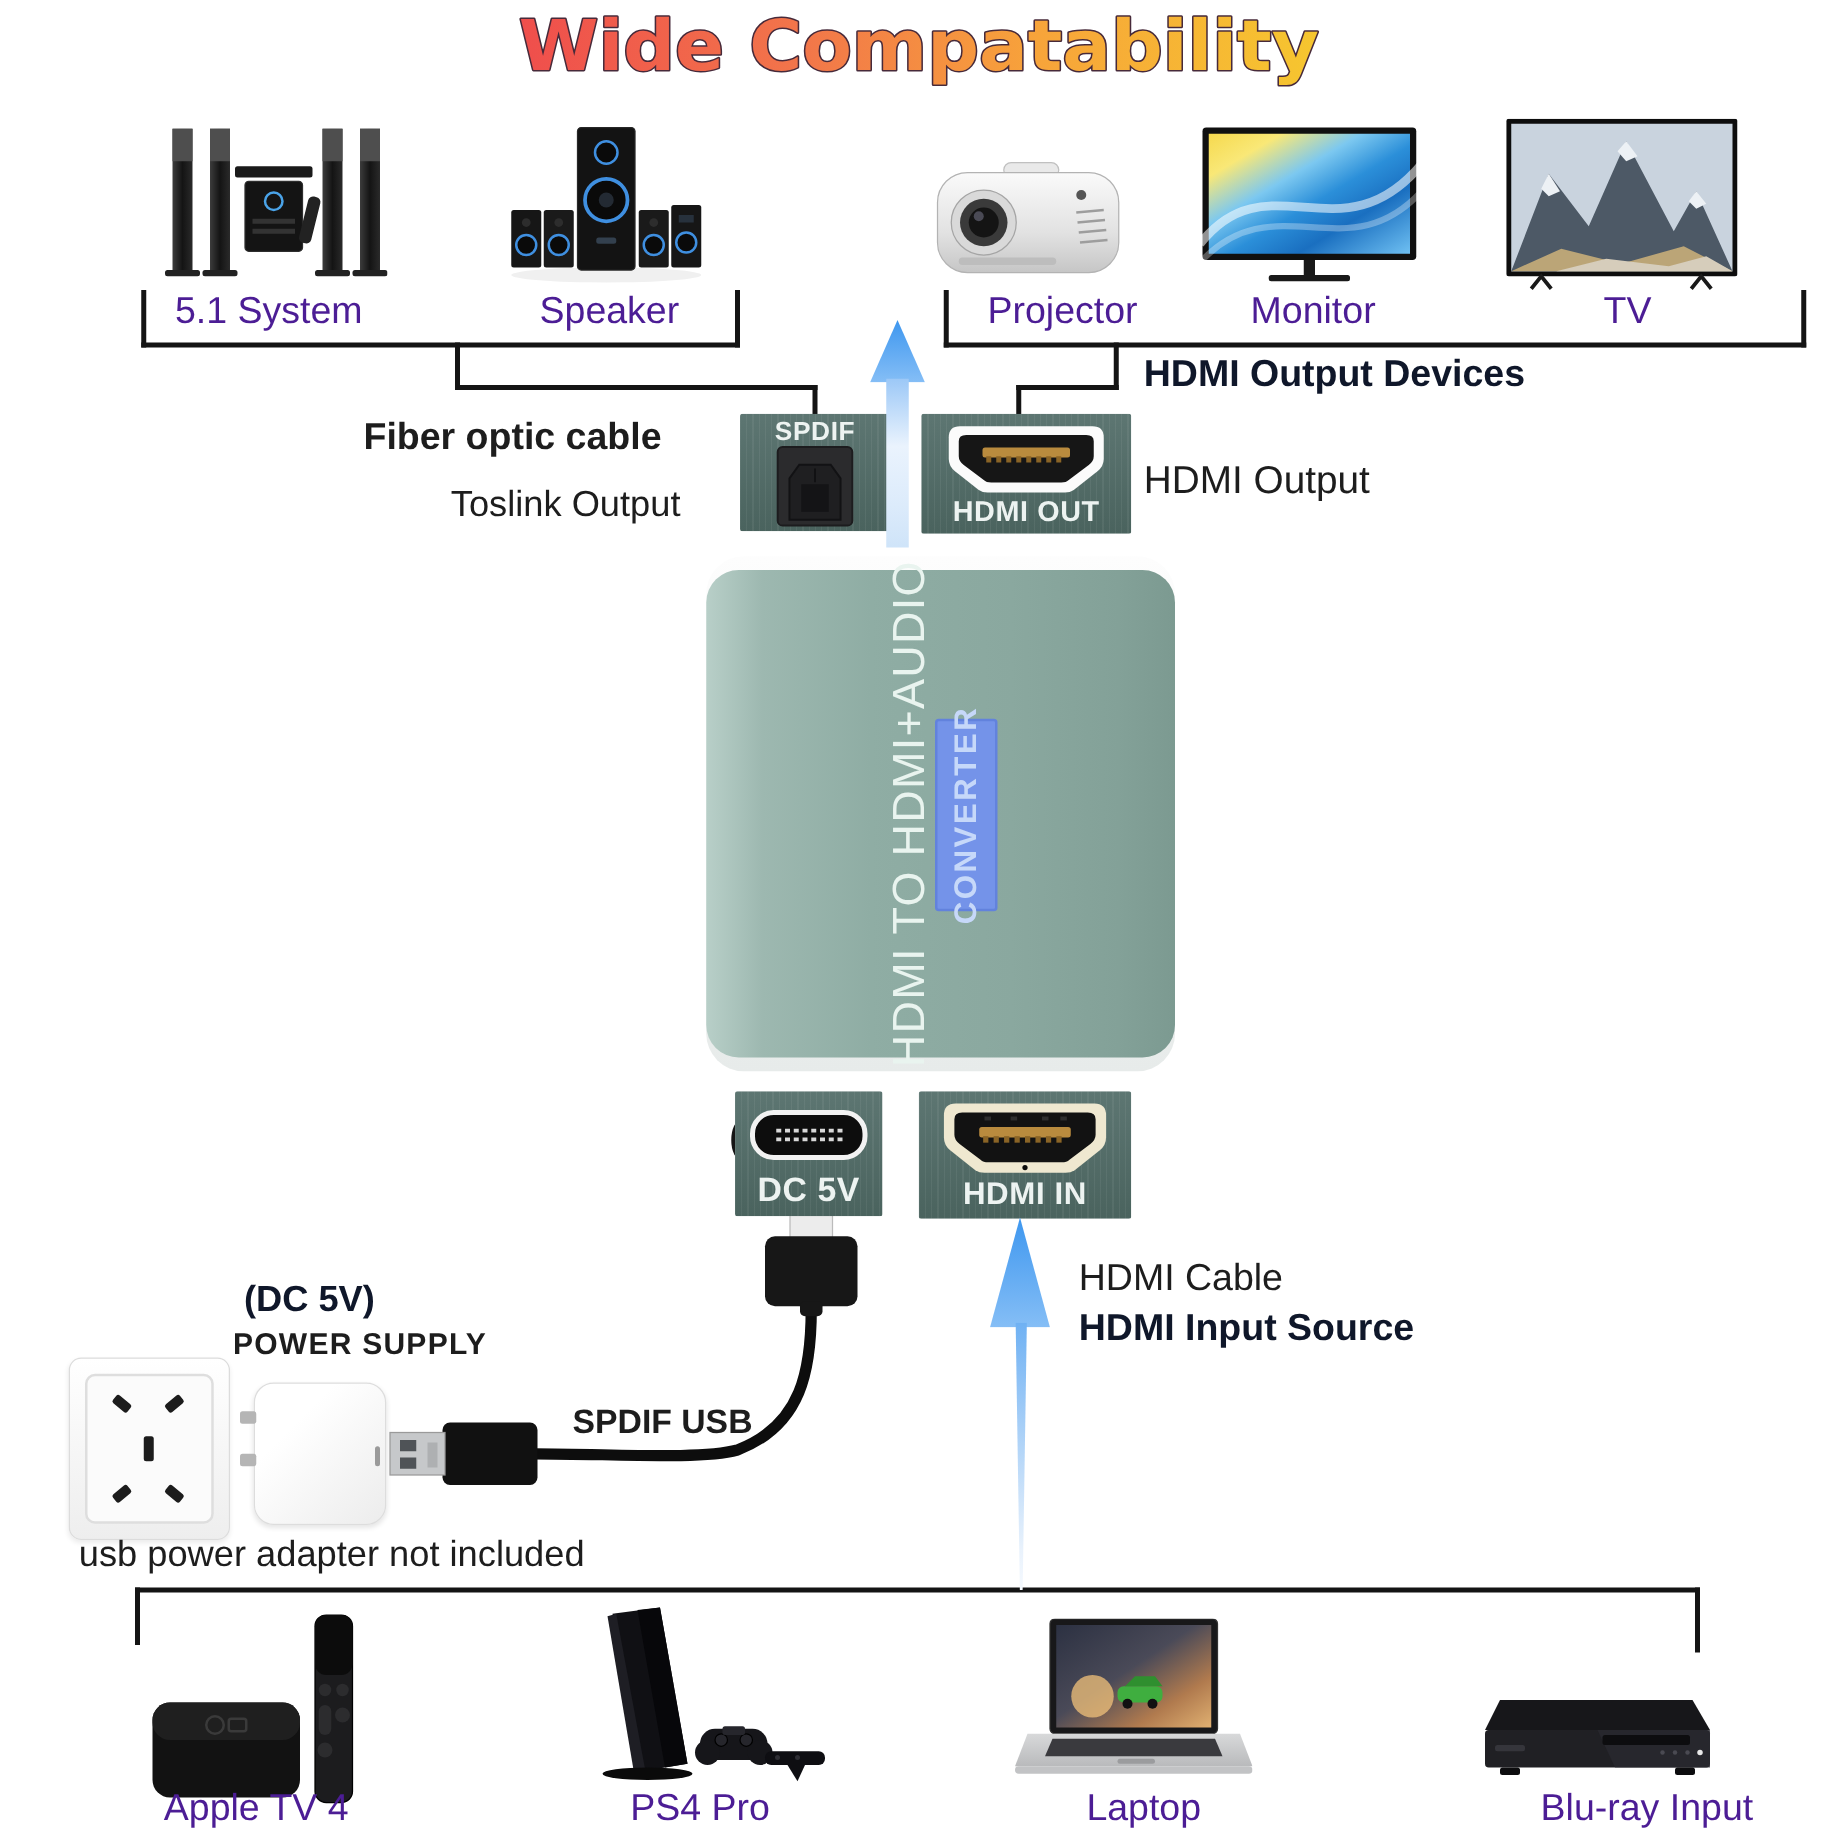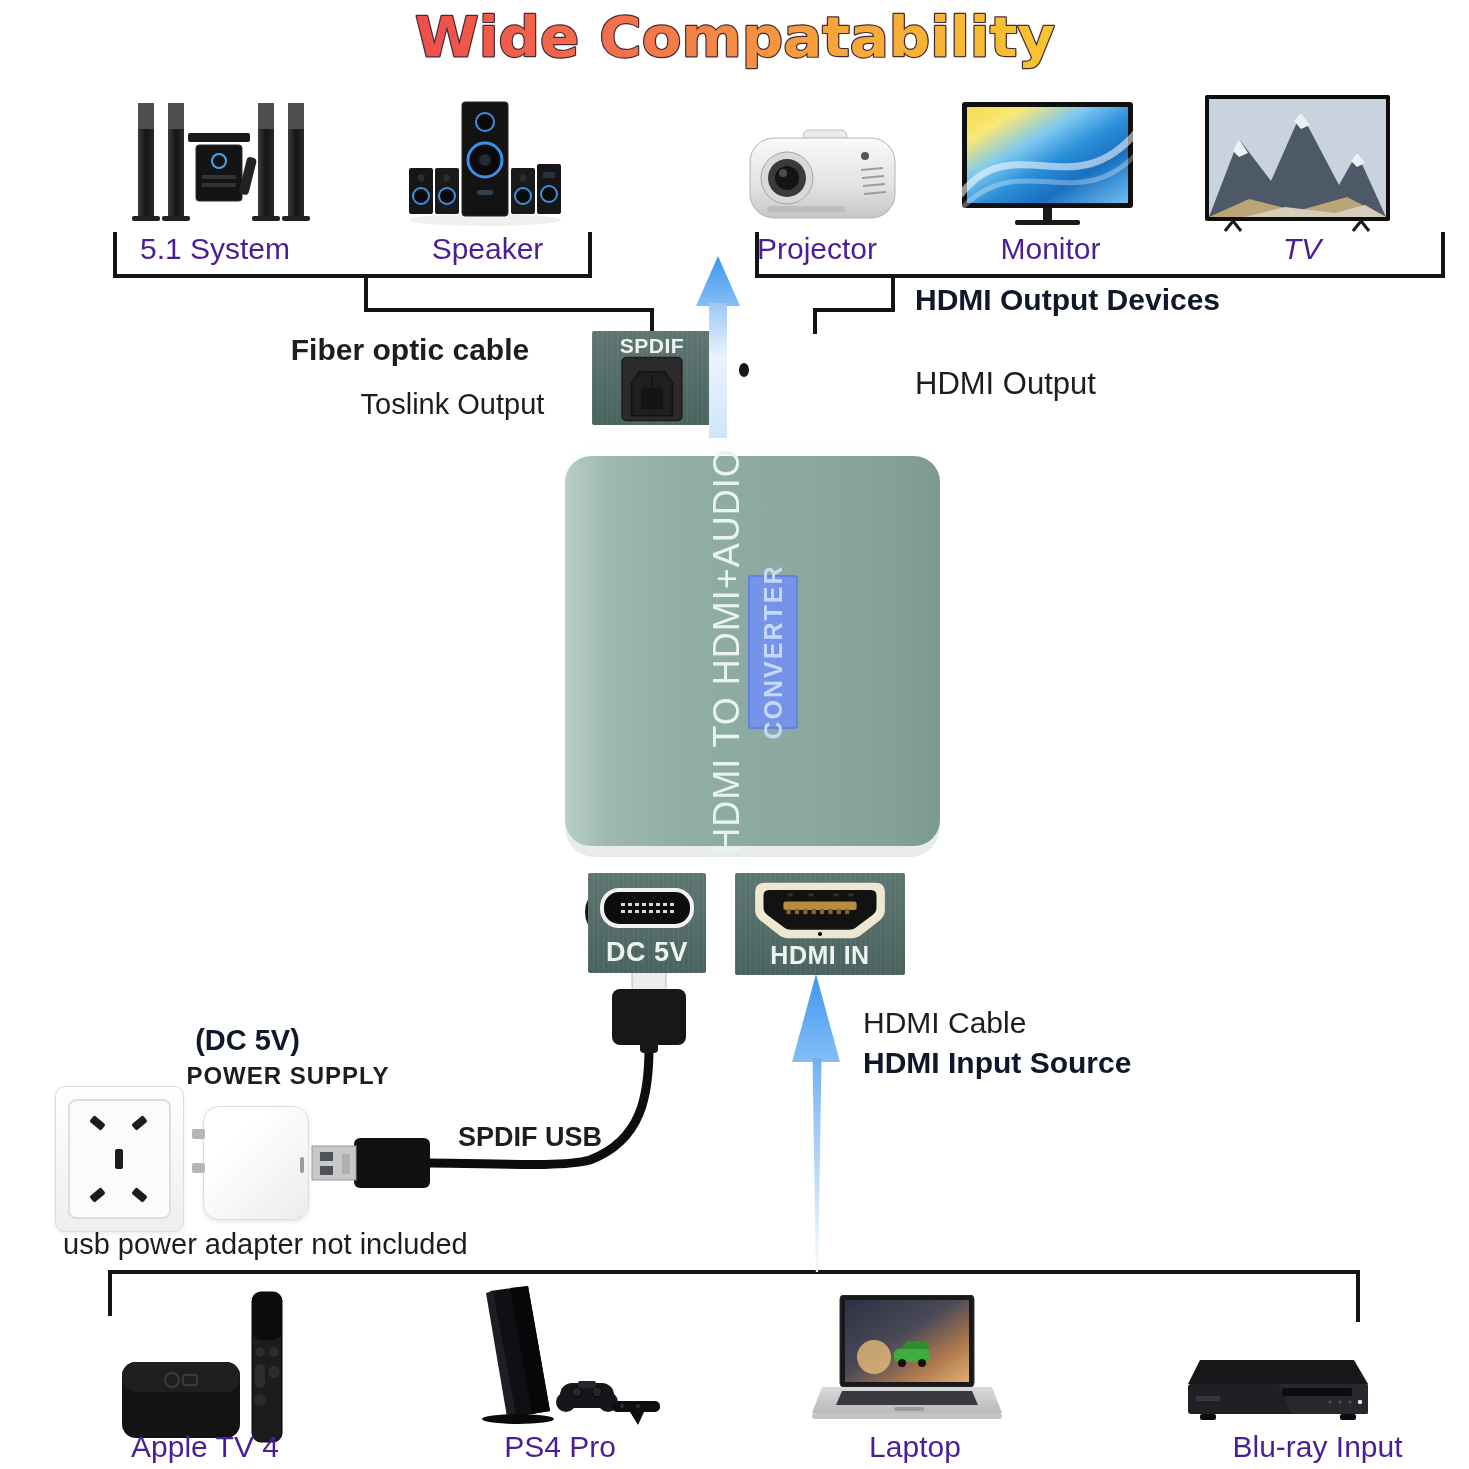--- a/index.html
+++ b/index.html
@@ -166,23 +166,23 @@
     <polygon points="28,56 34,44 43,58 34,62" fill="#edf1f5"></polygon>
     <polygon points="146,66 152,58 160,68 152,72" fill="#edf1f5"></polygon>
     <polygon points="4,122 44,104 92,116 142,102 181,122" fill="#bba577"></polygon>
     <polygon points="40,122 80,112 130,118 160,110 181,122 4,122" fill="#d6cdbb"></polygon>
     <path d="M20,136 L28,126 L36,136" stroke="#1a1a1a" stroke-width="3" fill="none"></path>
     <path d="M148,136 L156,126 L164,136" stroke="#1a1a1a" stroke-width="3" fill="none"></path>
   </svg>
 
   <div class="lbl-blue" style="left:125px;top:232px;width:180px;">5.1 System</div>
   <div class="lbl-blue" style="left:400px;top:232px;width:175px;">Speaker</div>
-  <div class="lbl-blue" style="left:732px;top:232px;width:170px;">Projector</div>
+  <div class="lbl-blue" style="left:765px;top:232px;width:170px;">Projector</div>
   <div class="lbl-blue" style="left:958px;top:232px;width:185px;">Monitor</div>
-  <div class="lbl-blue" style="left:1212px;top:232px;width:180px;font-style:italic;">TV</div>
+  <div class="lbl-blue" style="left:1212px;top:232px;width:180px;">TV</div>
 
   <div class="ln" style="left:113px;top:232px;width:4px;height:46px;"></div>
   <div class="ln" style="left:113px;top:274px;width:479px;height:4px;"></div>
   <div class="ln" style="left:588px;top:232px;width:4px;height:46px;"></div>
   <div class="ln" style="left:364px;top:274px;width:4px;height:38px;"></div>
   <div class="ln" style="left:364px;top:308px;width:290px;height:4px;"></div>
   <div class="ln" style="left:650px;top:308px;width:4px;height:26px;"></div>
 
   <div class="ln" style="left:755px;top:232px;width:4px;height:46px;"></div>
   <div class="ln" style="left:755px;top:274px;width:690px;height:4px;"></div>
@@ -202,20 +202,38 @@
   <div class="panel" style="left:592px;top:331px;width:120px;height:94px;">
     <div class="plabel" style="top:3px;font-size:21px;">SPDIF</div>
     <svg style="position:absolute;left:25px;top:25px;" width="70" height="66" viewBox="0 0 80 84">
       <rect x="2" y="2" width="76" height="80" rx="5" fill="#2b2b2d" stroke="#1c1c1e" stroke-width="2"></rect>
       <path d="M14,76 V34 L24,20 H56 L66,34 V76 Z" fill="#1f1f21" stroke="#121214" stroke-width="2"></path>
       <rect x="26" y="40" width="28" height="28" fill="#141416"></rect>
       <line x1="40" y1="24" x2="40" y2="38" stroke="#121214" stroke-width="2"></line>
     </svg>
   </div>
 
+  <div class="panel" style="left:737px;top:331px;width:168px;height:96px;">
+    <svg style="position:absolute;left:19px;top:8px;" width="130" height="58" viewBox="0 0 130 58">
+      <path d="M12,2 H118 Q127,2 127,11 V28 Q127,34 122,38 L103,53 Q100,55 96,55 H34 Q30,55 27,53 L8,38 Q3,34 3,28 V11 Q3,2 12,2 Z" fill="#fbfbfb"></path>
+      <path d="M17,9 H113 Q119,9 119,14 V26 Q119,30 115,33 L99,45 Q97,47 93,47 H37 Q33,47 31,45 L15,33 Q11,30 11,26 V14 Q11,9 17,9 Z" fill="#161616"></path>
+      <rect x="30" y="19" width="70" height="8" rx="2" fill="#b98b3e"></rect>
+      <g fill="#8a6426">
+        <rect x="33" y="26" width="4" height="5"></rect>
+          <rect x="41" y="26" width="4" height="5"></rect>
+          <rect x="49" y="26" width="4" height="5"></rect>
+        <rect x="57" y="26" width="4" height="5"></rect>
+          <rect x="65" y="26" width="4" height="5"></rect>
+          <rect x="73" y="26" width="4" height="5"></rect>
+        <rect x="81" y="26" width="4" height="5"></rect>
+          <rect x="89" y="26" width="4" height="5"></rect>
+      </g>
+    </svg>
+    <div class="plabel" style="bottom:4px;font-size:23px;">HDMI OUT</div>
+  </div>
 
   <div class="arrow-head" style="left:696px;top:256px;width:44px;height:50px;"></div>
   <div class="arrow-tail-top"></div>
 
   <div class="conv">
     <div class="conv-body"></div>
   </div>
   <div class="conv-text">HDMI TO HDMI+AUDIO</div>
   <div class="conv-badge">CONVERTER</div>
 

